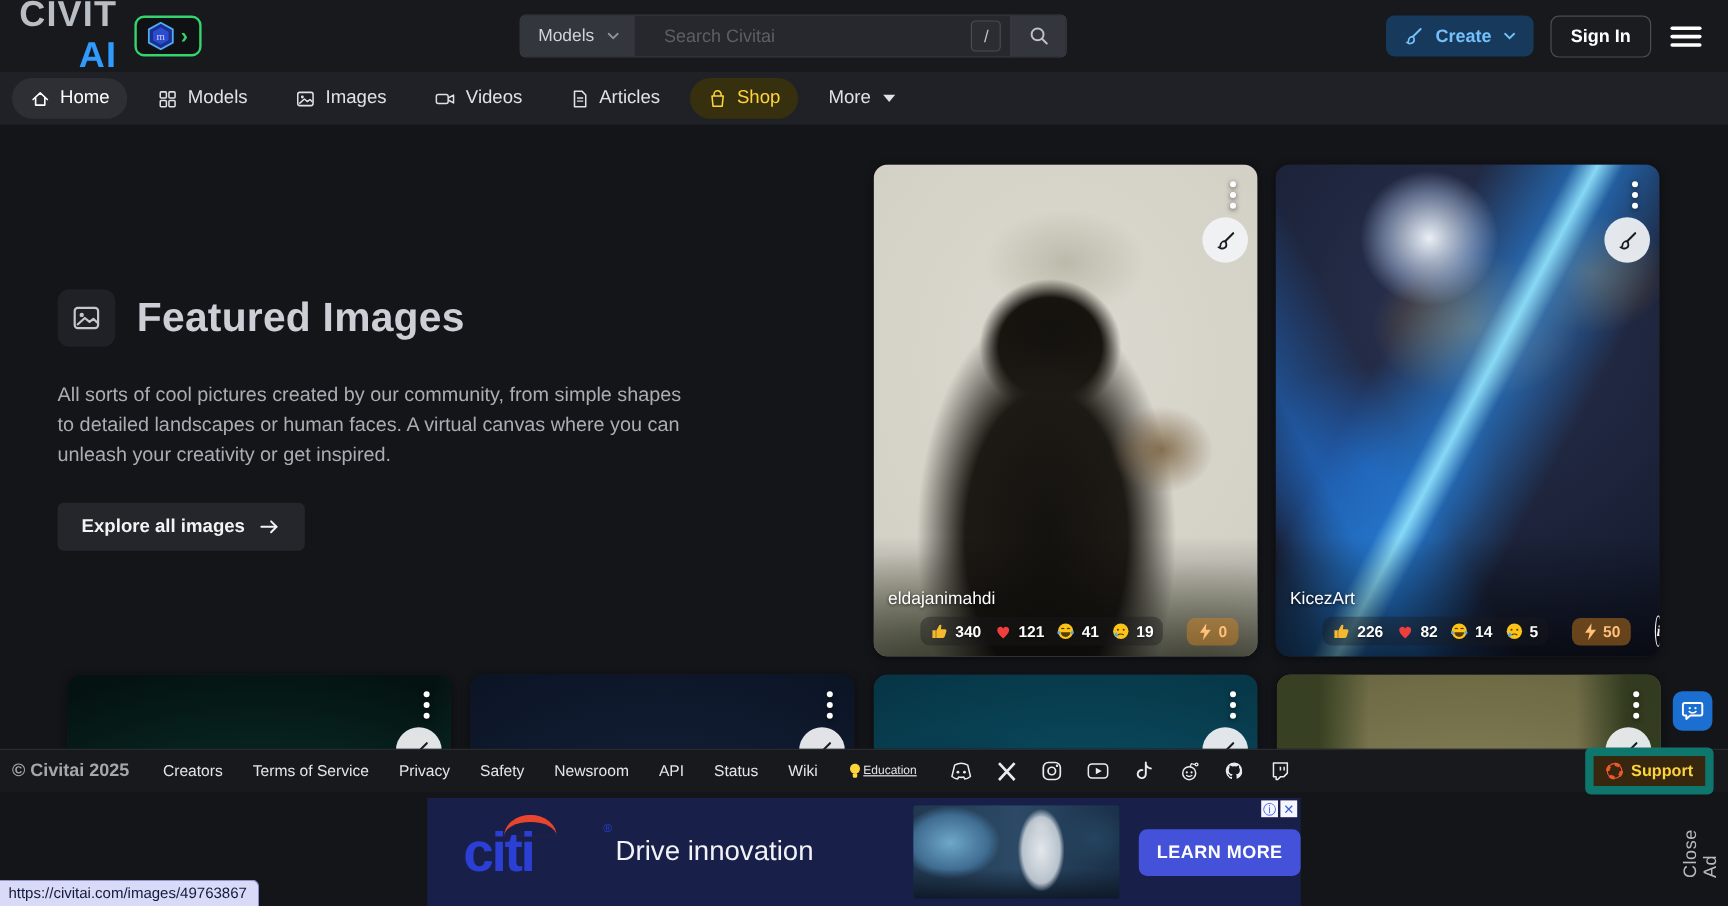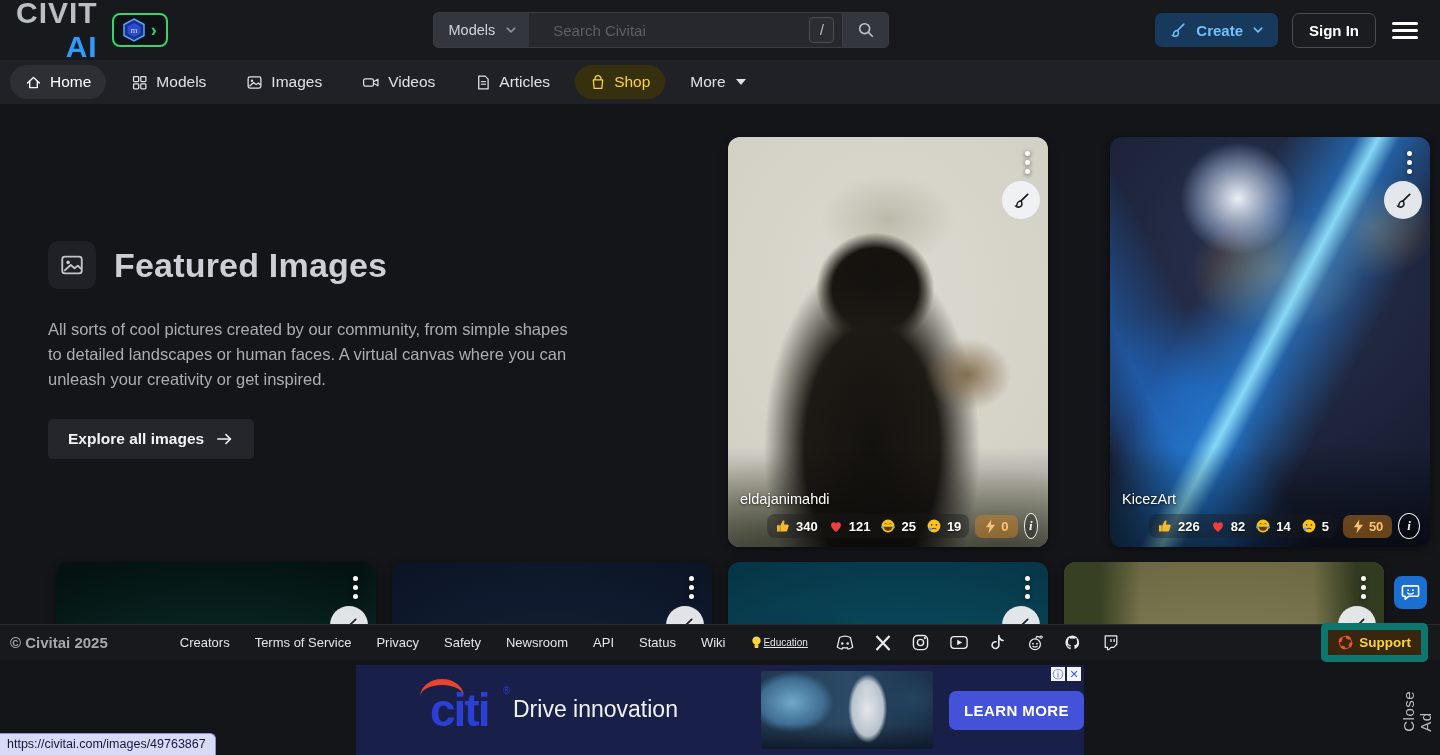--- a/index.html
+++ b/index.html
@@ -65,21 +65,21 @@
   .card .art { position:absolute; inset:0; }
   .card-shade { position:absolute; left:0; right:0; bottom:0; height:100px;
             background:linear-gradient(180deg, rgba(0,0,0,0), rgba(0,0,0,.55)); }
   .dots-btn { position:absolute; top:10px; right:14px; display:flex; flex-direction:column; gap:4px;
             padding:4px; cursor:pointer; filter:drop-shadow(0 1px 2px rgba(0,0,0,.6)); }
   .dots-btn i { width:5px; height:5px; border-radius:50%; background:#fff; }
   .remix-btn { position:absolute; top:44px; right:8px; width:38px; height:38px; border-radius:50%;
             background:rgba(241,243,245,.93); display:flex; align-items:center; justify-content:center; cursor:pointer; }
   .card-user { position:absolute; left:12px; bottom:40px; color:#fff; font-size:14.5px; font-weight:500;
             text-shadow:0 1px 3px rgba(0,0,0,.8); }
-  .card-stats { position:absolute; left:10px; right:10px; bottom:8px; display:flex; align-items:center; gap:6px;padding-left:29px; }
+  .card-stats { position:absolute; left:10px; right:10px; bottom:8px; display:flex; align-items:center; gap:20px;padding-left:29px; }
   .reacts { display:flex; align-items:center; gap:10px; background:rgba(25,25,28,.38); border-radius:8px;
             padding:4px 8px; }
   .react { display:flex; align-items:center; gap:5px; color:#fff; font-size:13px; font-weight:700;
             cursor:pointer; text-shadow:0 1px 2px rgba(0,0,0,.6); }
   .zap-badge { display:flex; align-items:center; gap:4px; background:rgba(214,134,30,.45); border-radius:7px;
             padding:4px 9px; color:#ffc078; font-size:13px; font-weight:700; cursor:pointer; }
   .info-btn { margin-left:auto; width:26px; height:26px; border-radius:50%; border:1.6px solid #e9ecef;
             background:rgba(0,0,0,.28); color:#f1f3f5; display:flex; align-items:center; justify-content:center;
             font-size:13px; font-weight:700; cursor:pointer; font-family:"Liberation Serif", serif; font-style:italic; }
 
@@ -123,37 +123,37 @@
       linear-gradient(90deg, rgba(52,62,32,.95) 0 11%, rgba(52,62,32,0) 24%),
       linear-gradient(270deg, rgba(47,57,30,.95) 0 9%, rgba(47,57,30,0) 22%),
       radial-gradient(150px 90px at 50% 42%, #ecdcab, rgba(212,192,142,.55) 60%, rgba(0,0,0,0) 82%),
       linear-gradient(180deg, rgba(0,0,0,0) 60%, rgba(40,42,24,.75) 100%),
       radial-gradient(420px 320px at 50% 50%, #9b9267, #6f6c46 62%, #4c4e31); }
 
   
   .footer { position:absolute; top:624px; left:0; width:1440px; height:36px; background:#18191d;
             border-top:1px solid #2a2b30; display:flex; align-items:center; padding:0 12px 0 10px; z-index:50; }
   .copyright { font-size:15px; font-weight:700; color:#a5a7ac; margin-right:28px; white-space:nowrap; }
-  .footer-links { display:flex; align-items:center; gap:25px;margin-left:44px; }
+  .footer-links { display:flex; align-items:center; gap:25px; }
   .footer-link { color:#e3e5e8; font-size:13px; cursor:pointer; white-space:nowrap; }
   .edu-link { display:flex; align-items:center; gap:0; color:#e3e5e8; font-size:10px; cursor:pointer;text-decoration:underline; }
   .socials { display:flex; align-items:center; gap:16px; margin-left:26px; }
   .social-btn { display:flex; align-items:center; justify-content:center; width:22px; height:22px;
             color:#e9ecef; cursor:pointer; }
   .support-btn { margin-left:auto; display:flex; align-items:center; gap:6px; padding:5px 10px;
             background:#37270e; border:7px solid #0f766e; border-radius:5px; color:#ffd43b;
             font-size:13.5px; font-weight:700; cursor:pointer; }
 
   
   .adzone { position:absolute; top:660px; left:0; width:1440px; height:95px; background:#141519; z-index:45; }
   .ad-banner { position:absolute; left:356px; top:5px; width:728px; height:90px; background:#181f49; overflow:hidden;
             display:flex; align-items:center; }
   .citi-wrap { position:relative; margin-left:30px; width:120px; }
   .citi-text { font-size:46px; font-weight:700; color:#2b3fd4; letter-spacing:-2px;
-            font-family:"Liberation Sans", sans-serif;margin-left:44px; }
+            font-family:"Liberation Sans", sans-serif; }
   .citi-arc { position:absolute; left:34px; top:-4px; width:44px; height:18px;
             border-top:6px solid #e8452e; border-radius:50% 50% 0 0 / 100% 100% 0 0; }
   .citi-reg { position:absolute; right:-4px; top:2px; font-size:10px; color:#2b3fd4; }
   .ad-headline { margin-left:7px; color:#f2f3f7; font-size:23px; line-height:1.3; width:248px; }
   .ad-photo { width:172px; height:78px; border-radius:3px; flex:none; background:
       radial-gradient(26px 46px at 62% 48%, #e3e7ec, rgba(200,208,216,.9) 60%, rgba(0,0,0,0) 75%),
       radial-gradient(12px 12px at 62% 22%, #d9c8b2, rgba(0,0,0,0) 72%),
       linear-gradient(180deg, rgba(0,0,0,0) 68%, rgba(14,24,38,.95) 100%),
       radial-gradient(52px 38px at 18% 40%, #6fa8c8, rgba(70,120,160,.8) 60%, rgba(0,0,0,0) 80%),
       radial-gradient(40px 30px at 88% 35%, #24445f, rgba(0,0,0,0) 80%),
@@ -339,21 +339,21 @@
             <span>121</span>
           </span>
           <span class="react">
             <svg width="16" height="16" viewBox="0 0 20 20">
               <circle cx="10" cy="10" r="8" fill="#fcc419"></circle>
               <path d="M5 11 a5 5 0 0 0 10 0 Z" fill="#5c3b00"></path>
               <path d="M5.5 7.8 a1.6 1.2 0 0 1 3 0 M11.5 7.8 a1.6 1.2 0 0 1 3 0" fill="none" stroke="#5c3b00" stroke-width="1.2"></path>
               <circle cx="3" cy="11.5" r="1.6" fill="#4dabf7"></circle>
                 <circle cx="17" cy="11.5" r="1.6" fill="#4dabf7"></circle>
             </svg>
-            <span>25</span>
+            <span>41</span>
           </span>
           <span class="react">
             <svg width="16" height="16" viewBox="0 0 20 20">
               <circle cx="10" cy="10" r="8" fill="#fcc419"></circle>
               <circle cx="7" cy="8.5" r="1.1" fill="#5c3b00"></circle>
                 <circle cx="13" cy="8.5" r="1.1" fill="#5c3b00"></circle>
               <path d="M7 14 a4 3 0 0 1 6 0" fill="none" stroke="#5c3b00" stroke-width="1.3"></path>
               <path d="M5.2 10.5 c0 1.5-1.8 2.2-1.8 3.6 a1.8 1.8 0 0 0 3.6 0 c0-1.4-1.8-2.1-1.8-3.6z" fill="#4dabf7"></path>
             </svg>
             <span>19</span>
@@ -362,21 +362,21 @@
         <span class="zap-badge">
           <svg width="13" height="15" viewBox="0 0 14 18">
             <polygon points="8,0.5 1.5,10 6,10 4.5,17.5 12.5,7 7.5,7" fill="#ffc078"></polygon>
           </svg>
           <span>0</span>
         </span>
         <span class="info-btn">i</span>
       </div>
     </div>
 
-    <div class="card" style="left:1110px; top:33px;">
+    <div class="card" style="left:1063px; top:33px;">
       <div class="art art-warrior"></div>
       <div class="card-shade"></div>
       <div class="dots-btn">
           <i></i>
           <i></i>
           <i></i>
         </div>
       <div class="remix-btn">
         <svg width="19" height="19" viewBox="0 0 20 20">
           <line x1="16.5" y1="3.5" x2="9.5" y2="10.5" stroke="#1a1b1e" stroke-width="1.8" stroke-linecap="round"></line>

